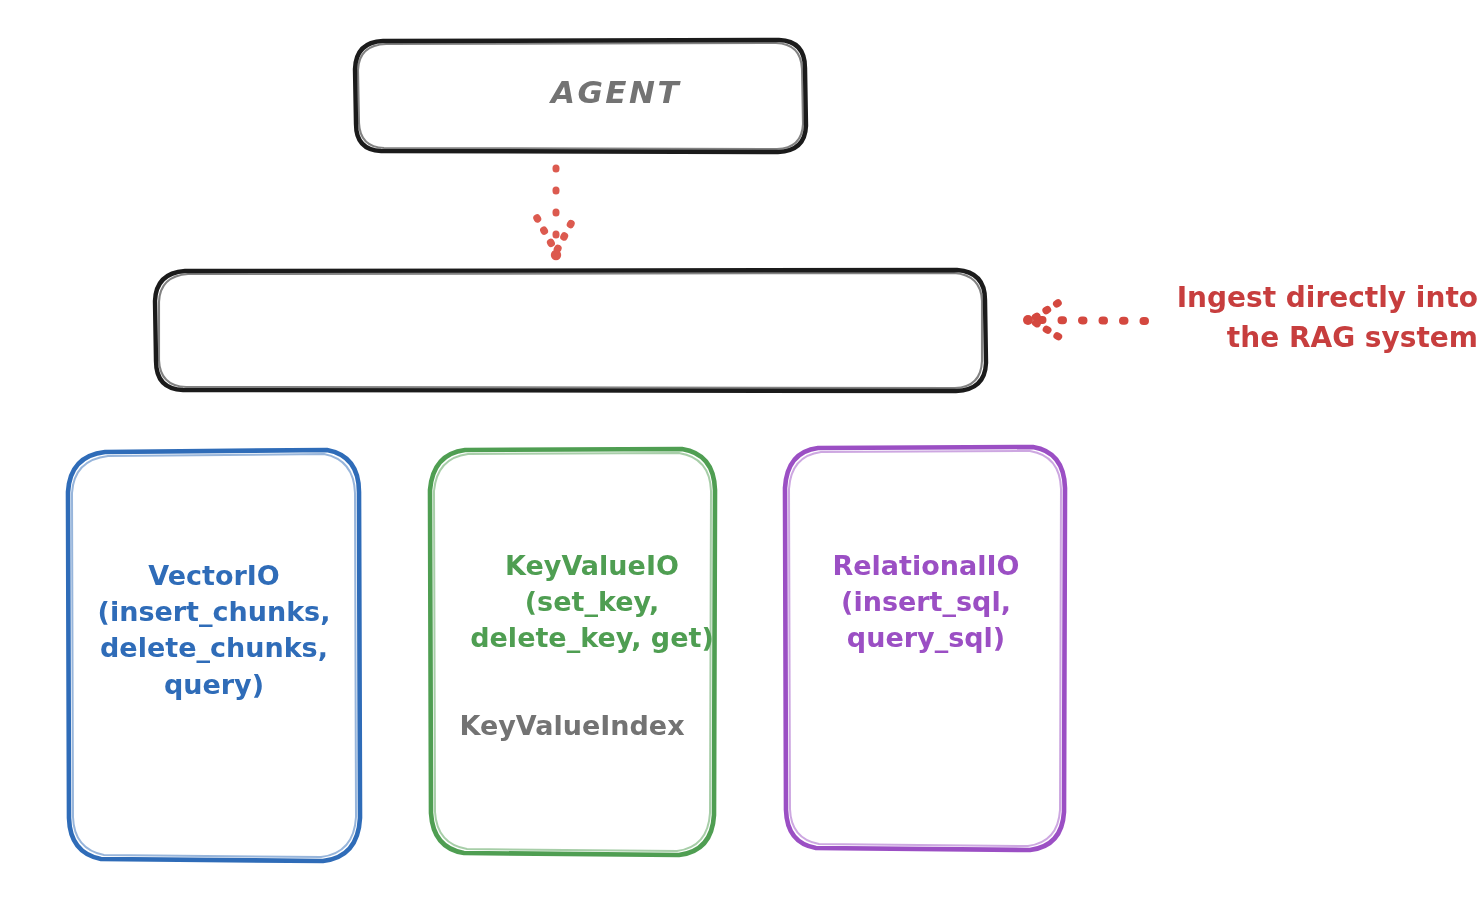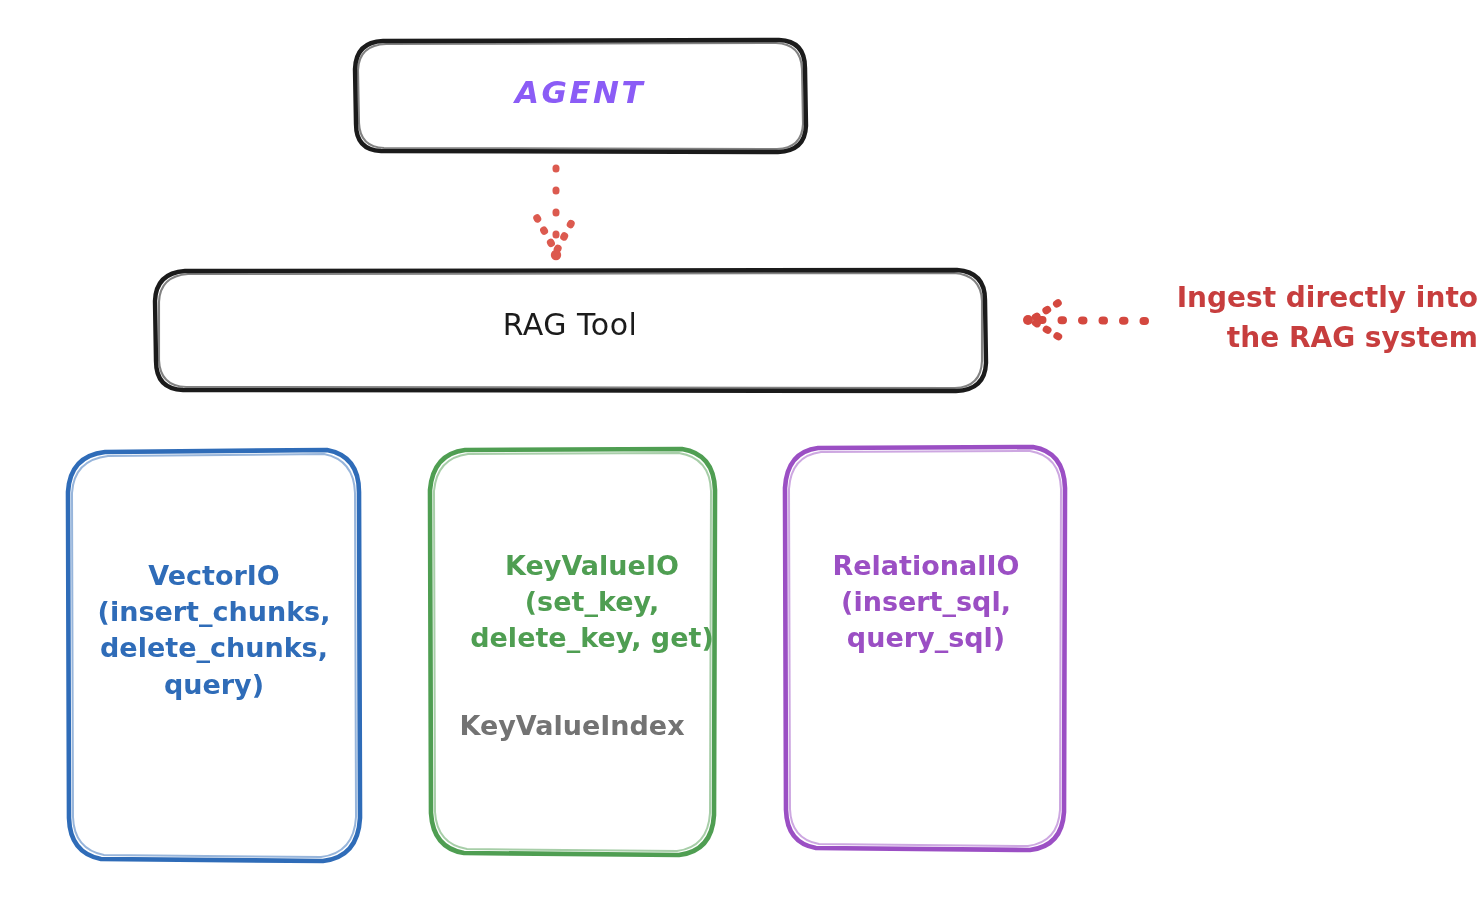--- a/index.html
+++ b/index.html
@@ -37,21 +37,22 @@
     user-select: none;
   }
   .agent-label {
     left: 355px;
     top: 72px;
     width: 450px;
     font-size: 31px;
     letter-spacing: 2.5px;
     font-style: italic;
     font-weight: 600;
-    color: #8b5cf6;
+    color: #737373;
+    padding-left: 36px;
   }
   .ragtool-label {
     left: 155px;
     top: 305px;
     width: 830px;
     font-size: 30px;
     letter-spacing: 0.5px;
     color: #1b1b1b;
   }
   .col-label {
@@ -122,21 +123,20 @@
 
     <g>
       <path d="M818 448 L1033 447 Q1064 452 1065 488 L1064 812 Q1062 846 1030 850 L816 848 Q787 843 786 810 L785 488 Q787 452 818 448 Z" fill="#ffffff" stroke="#9b4fc4" stroke-width="4.6" stroke-linecap="round" stroke-linejoin="round"></path>
       <path d="M821 452 L1030 451 Q1060 456 1061 489 L1060 810 Q1058 842 1028 846 L819 844 Q791 839 790 809 L789 489 Q791 456 821 452" fill="none" stroke="#9b4fc4" stroke-width="2" stroke-linecap="round" opacity="0.5"></path>
     </g>
 
   </svg>
 
   <div class="node-label agent-label">AGENT</div>
 
-  <div class="node-label ragtool-label">RAG Tool</div>
 
   <div class="node-label col-label vector-methods">VectorIO
 (insert_chunks,
 delete_chunks,
 query)</div>
 
   <div class="node-label col-label kv-methods">KeyValueIO
 (set_key,
 delete_key, get)</div>
   <div class="node-label col-label kv-index">KeyValueIndex</div>

